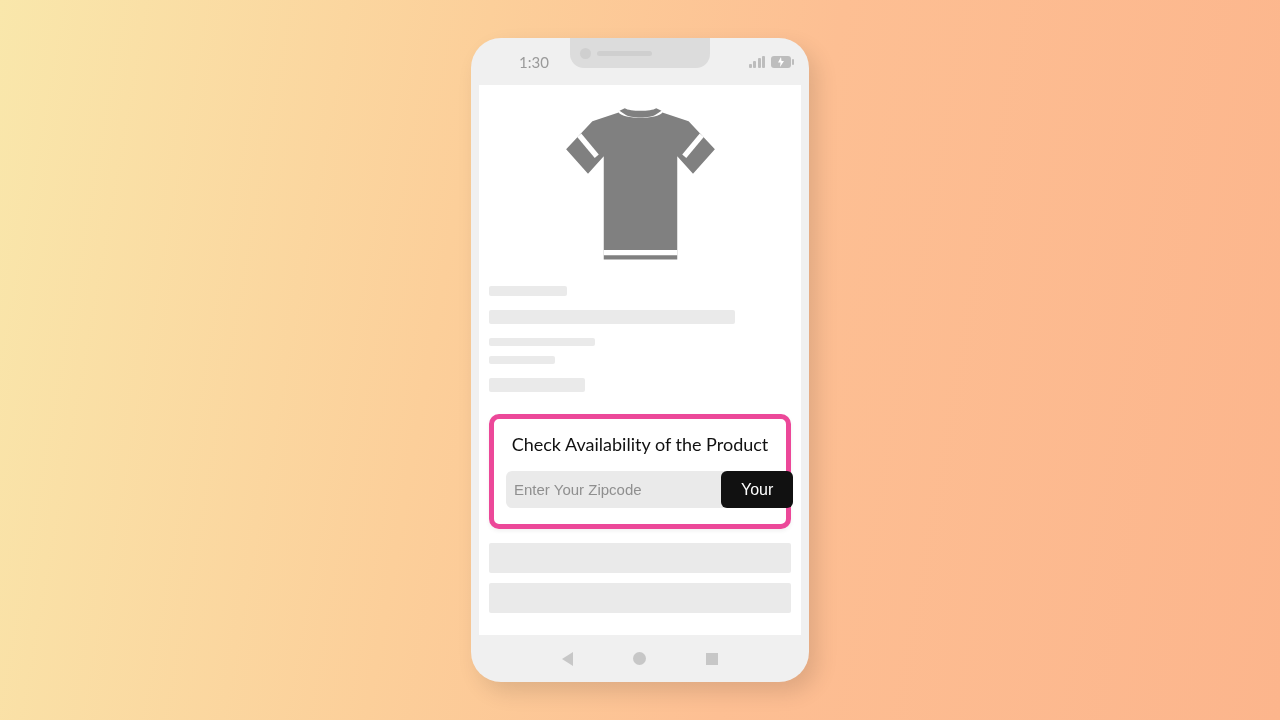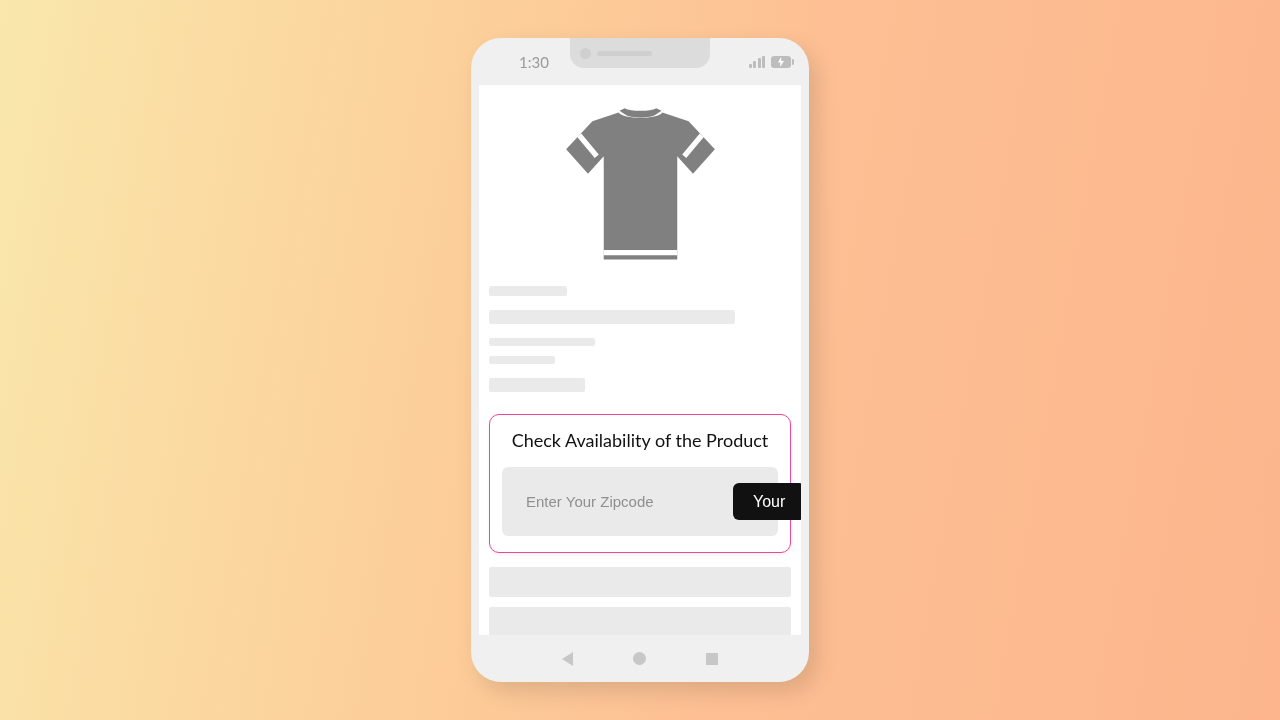--- a/index.html
+++ b/index.html
@@ -95,33 +95,33 @@
   .sk { background:#eaeaea; border-radius:2px; }
   .sk1{ width:78px; height:10px; margin-bottom:14px;}
   .sk2{ width:246px; height:14px; margin-bottom:14px;}
   .sk3{ width:106px; height:8px; margin-bottom:10px;}
   .sk4{ width:66px; height:8px; margin-bottom:14px;}
   .sk5{ width:96px; height:14px;}
 
   
   .card {
     margin: 10px 10px 14px 10px;
-    border:1px solid #ec4899;
+    border:5px solid #ec4899;
     border-radius:10px;
     padding: 14px 12px 16px 12px;
     box-shadow: 0 2px 4px rgba(0,0,0,0.06);
     background:#fff;
   }
   .card-title{
     font-size:18px; color:#111; text-align:center; margin-bottom:16px;
     font-weight:400;
   }
   .input-row{
     display:flex; align-items:stretch;
-    background:#eaeaea; border-radius:6px; padding:16px;
+    background:#eaeaea; border-radius:6px; padding:0;
   }
   .zip-input{
     flex:1; border:none; background:transparent;
     padding: 10px 8px; font-size:15px; color:#222; outline:none;
   }
   .zip-input::placeholder{ color:#8f8f8f; }
   .check-btn{
     background:#111; color:#fff; border:none;
     border-radius:6px; padding: 0 20px; font-size:16px;
     cursor:pointer;

